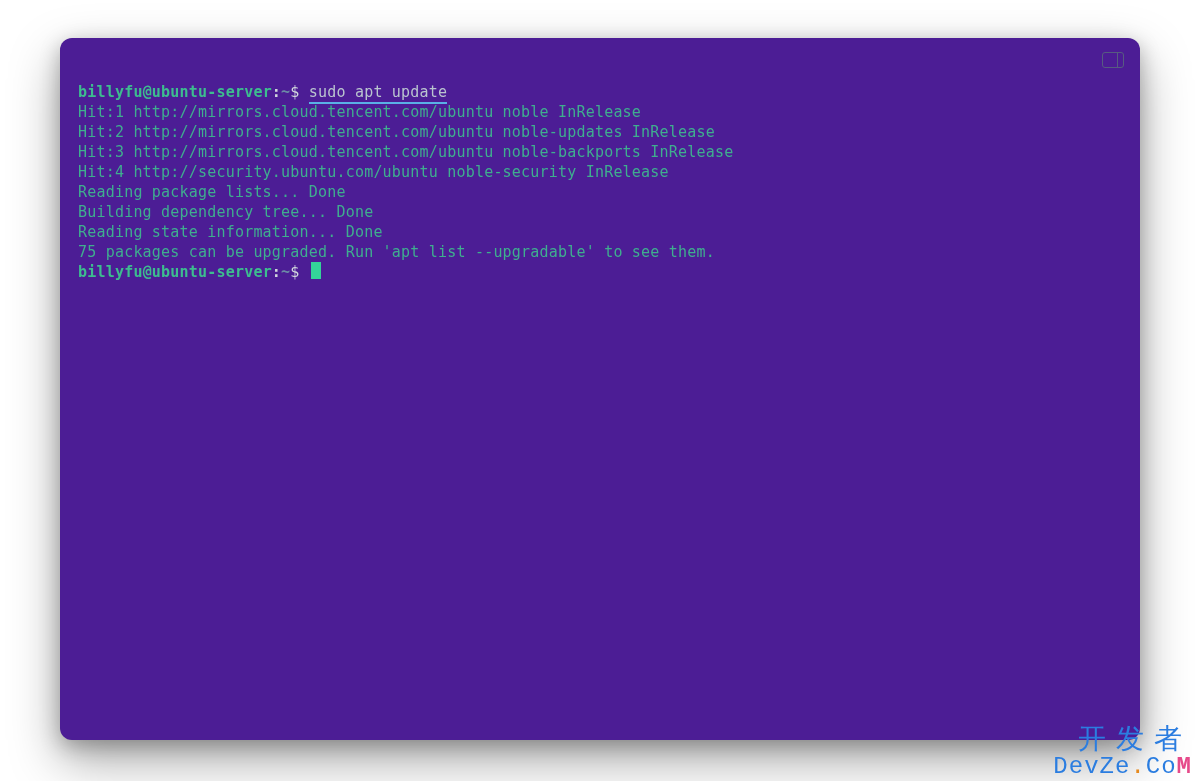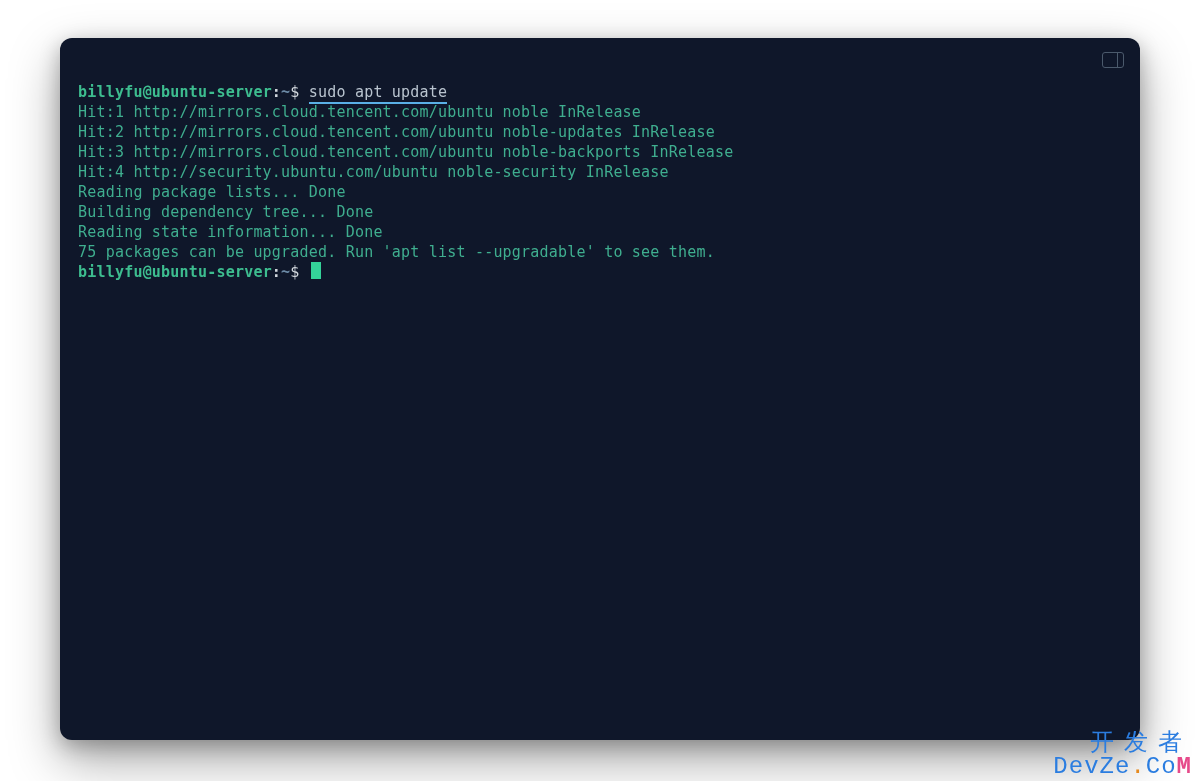--- a/index.html
+++ b/index.html
@@ -14,21 +14,21 @@
       font-family: "Menlo", "Monaco", "Consolas", monospace;
       position: relative;
       overflow: hidden;
     }
     .terminal-window {
       position: absolute;
       top: 38px;
       left: 60px;
       width: 1080px;
       height: 702px;
-      background: #0f172a;
+      background: #4c1d95;
       border-radius: 12px;
       box-shadow: 0 20px 50px rgba(0,0,0,0.35), 0 6px 20px rgba(0,0,0,0.25);
       padding: 16px 18px;
       overflow: hidden;
     }
     .panes-icon {
       position: absolute;
       top: 14px;
       right: 16px;
       width: 22px;
@@ -76,21 +76,21 @@
       position: absolute;
       right: 8px;
       bottom: 2px;
       text-align: right;
       font-family: "Arial", sans-serif;
       line-height: 1.05;
       pointer-events: none;
     }
     .watermark .line1 {
       color: #2b7de0;
-      font-size: 24px;
+      font-size: 28px;
       letter-spacing: 10px;
       font-weight: 400;
     }
     .watermark .line2 {
       color: #2b7de0;
       font-size: 24px;
       letter-spacing: 1px;
       font-weight: 400;
       font-family: Liberation Mono, monospace;
     }

